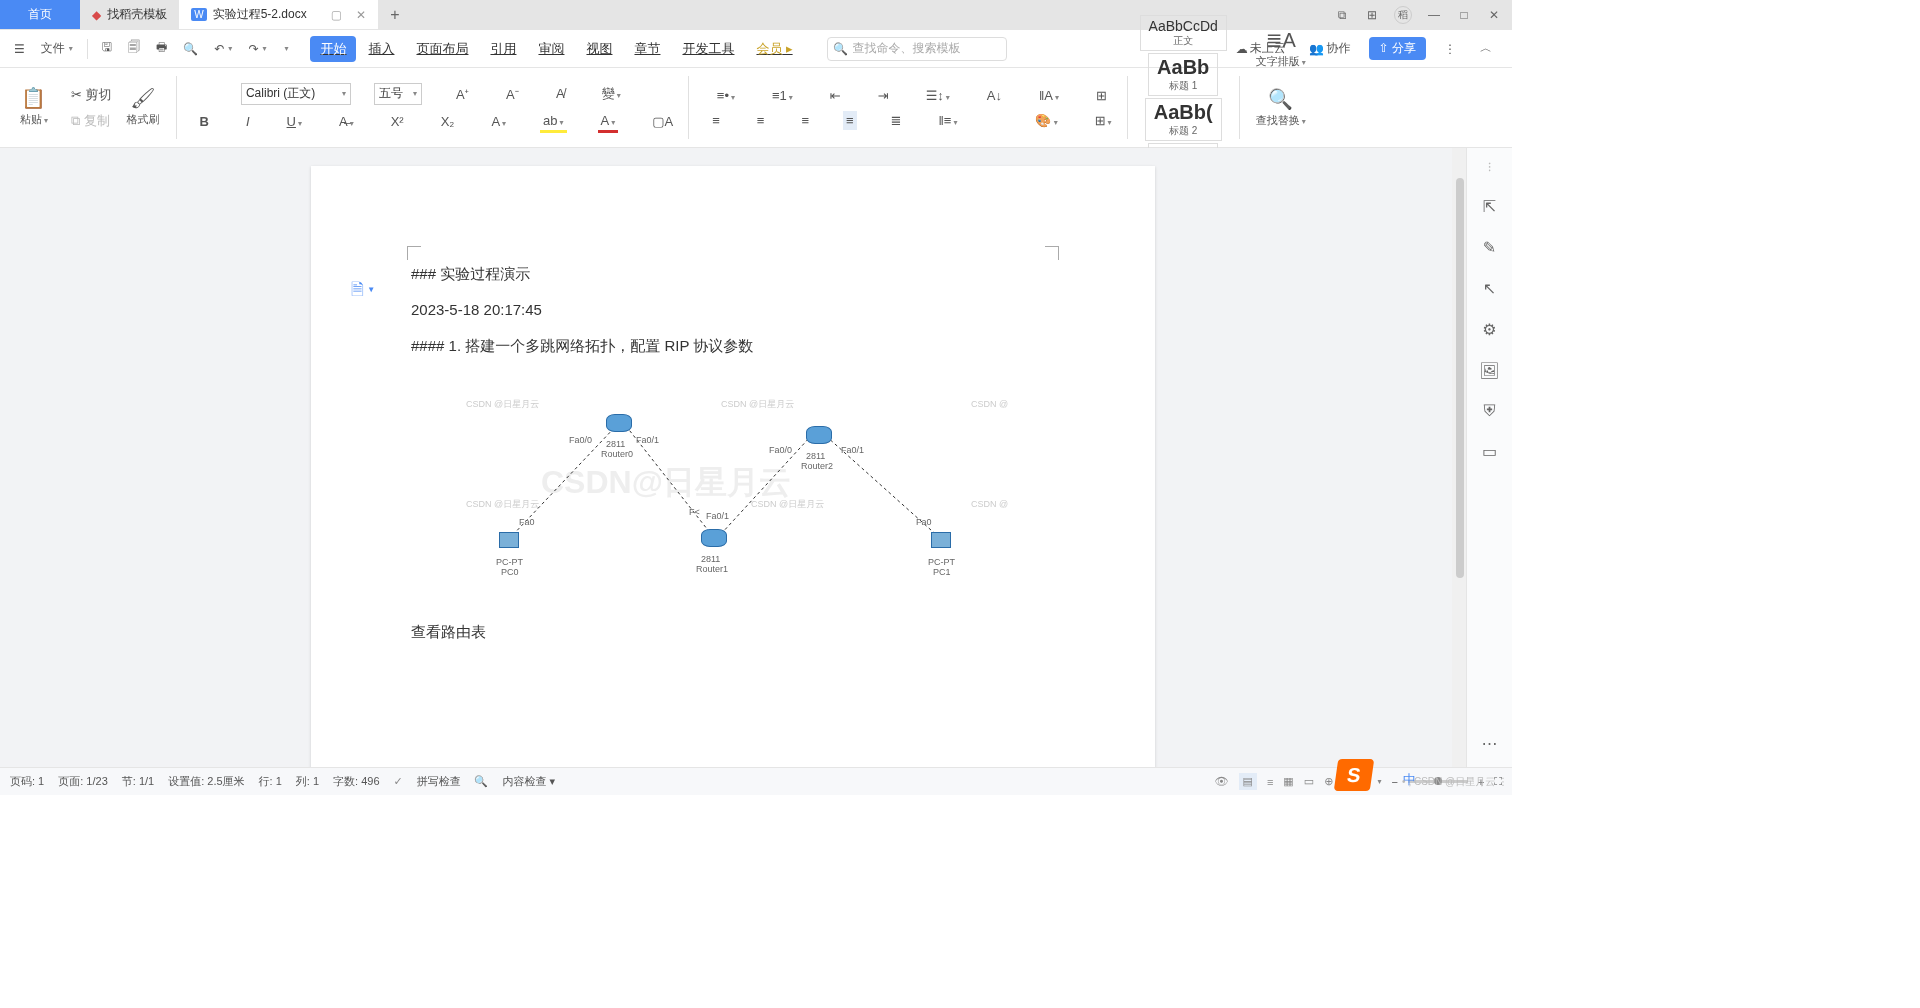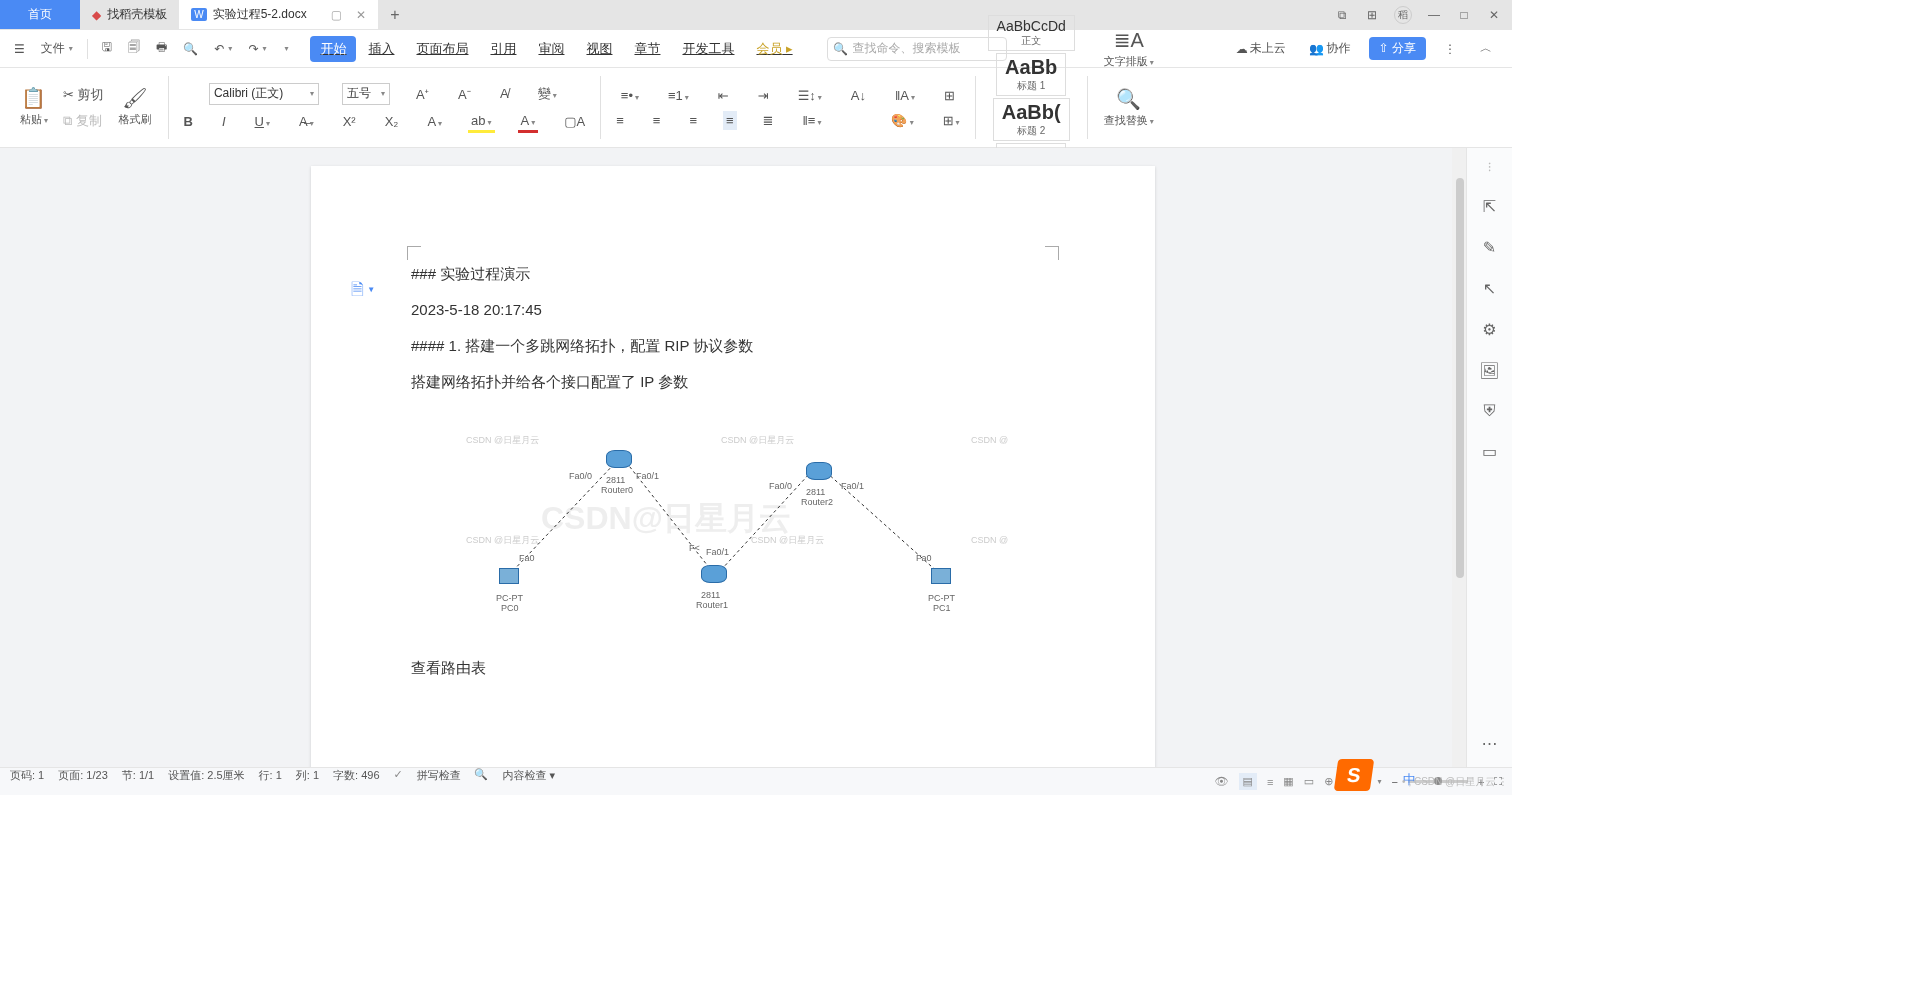--- a/index.html
+++ b/index.html
@@ -21,21 +21,21 @@
 .searchbox{margin-left:20px;flex:1;max-width:180px;height:24px;border:1px solid #ddd;border-radius:4px;display:flex;align-items:center;padding:0 6px;color:#aaa;gap:4px;}
 .rightq{margin-left:auto;display:flex;align-items:center;gap:12px;color:#555;padding-right:6px;}
 .sharebtn{background:#4a8af4;color:#fff;padding:3px 10px;border-radius:4px;font-size:12px;}
 .ribbon{height:80px;display:flex;align-items:stretch;border-bottom:1px solid #e5e5e5;padding:4px 8px;gap:0;}
 .rgroup{display:flex;flex-direction:column;justify-content:center;align-items:center;padding:0 8px;position:relative;}
 .rgroup.row{gap:4px;}
 .rsep{width:1px;background:#e0e0e0;margin:4px 4px;}
 .bigbtn{display:flex;flex-direction:column;align-items:center;gap:2px;font-size:11px;color:#555;padding:2px 4px;}
 .bigbtn .ico{font-size:20px;}
 .smallrow{display:flex;gap:23px;align-items:center;}
-.sbtn{padding:2px 3px;color:#555;font-size:13px;}
+.sbtn{padding:2px 3px;color:#555;font-size:13px;margin-left:8px;}
 .fontbox{border:1px solid #ccc;height:22px;padding:0 4px;display:flex;align-items:center;font-size:12px;min-width:110px;}
 .sizebox{border:1px solid #ccc;height:22px;padding:0 4px;display:flex;align-items:center;font-size:12px;min-width:48px;}
 .stylecard{border:1px solid #ddd;padding:2px 8px;text-align:center;font-size:10px;color:#666;min-width:70px;}
 .stylecard .prev{font-size:14px;color:#333;}
 .stylecard.big .prev{font-size:20px;font-weight:bold;}
 .docarea{position:absolute;top:148px;left:0;right:46px;bottom:28px;background:#f2f3f5;overflow:hidden;}
 .page{width:844px;background:#fff;margin:18px auto 0;min-height:900px;box-shadow:0 1px 3px rgba(0,0,0,.15);padding:90px 100px 40px;position:relative;font-family:"Times New Roman","SimSun",serif;font-size:15px;color:#333;line-height:2.4;}
 .page p{margin:0;}
 .corner-tl{position:absolute;top:80px;left:96px;width:14px;height:14px;border-left:1px solid #aaa;border-top:1px solid #aaa;}
 .corner-tr{position:absolute;top:80px;right:96px;width:14px;height:14px;border-right:1px solid #aaa;border-top:1px solid #aaa;}
@@ -44,21 +44,21 @@
 .router{position:absolute;width:26px;height:18px;background:#5aa0d8;border-radius:9px/6px;border:1px solid #2a6ca8;}
 .pc{position:absolute;width:20px;height:16px;background:#7ab0d8;border:1px solid #2a6ca8;}
 .lbl{position:absolute;font-size:9px;white-space:nowrap;}
 .wm{position:absolute;color:#ccc;font-size:9px;}
 .wmbig{position:absolute;color:#eee;font-size:32px;font-weight:bold;left:130px;top:60px;}
 svg.netlines{position:absolute;top:0;left:0;}
 .rightpanel{position:absolute;right:0;top:148px;bottom:28px;width:46px;background:#fafbfc;border-left:1px solid #e5e5e5;display:flex;flex-direction:column;align-items:center;padding-top:10px;gap:22px;color:#666;}
 .rightpanel .ico{font-size:16px;}
 .vscroll{position:absolute;right:46px;top:148px;bottom:28px;width:14px;background:#f0f0f0;}
 .vthumb{position:absolute;right:2px;top:30px;width:8px;height:400px;background:#ccc;border-radius:4px;}
-.statusbar{position:absolute;bottom:0;left:0;right:0;height:28px;background:#f7f8fa;border-top:1px solid #e5e5e5;display:flex;padding:0 10px;gap:14px;font-size:11px;color:#555;}
+.statusbar{position:absolute;bottom:0;left:0;right:0;height:28px;background:#f7f8fa;border-top:1px solid #e5e5e5;display:flex;align-items:center;padding:0 10px;gap:14px;font-size:11px;color:#555;}
 .statusbar .rstat{margin-left:auto;display:flex;align-items:center;gap:10px;}
 .sicon{color:#888;}
 .orange-s{position:absolute;right:140px;bottom:4px;width:36px;height:32px;background:#ff6a00;color:#fff;font-weight:bold;font-size:20px;display:flex;align-items:center;justify-content:center;transform:skewX(-8deg);border-radius:4px;}
 .dropdown-arrow{font-size:8px;color:#888;margin-left:2px;}
 </style>
 </head>
 <body>
 
 <div class="titlebar">
   <div class="tab home">首页</div>
@@ -237,21 +237,20 @@
 </div>
 
 <div class="docarea">
   <div class="page">
     <div class="corner-tl"></div>
     <div class="corner-tr"></div>
     <div class="docicon">🗎 ▾</div>
     <p>###  实验过程演示</p>
     <p>2023-5-18 20:17:45</p>
     <p>#### 1.   搭建一个多跳网络拓扑，配置 RIP 协议参数</p>
-    <p>搭建网络拓扑并给各个接口配置了 IP 参数</p>
     <div class="netimg">
       <div class="wmbig">CSDN@日星月云</div>
       <div class="wm" style="left:55px;top:10px;">CSDN @日星月云</div>
       <div class="wm" style="left:310px;top:10px;">CSDN @日星月云</div>
       <div class="wm" style="left:560px;top:10px;">CSDN @</div>
       <div class="wm" style="left:55px;top:110px;">CSDN @日星月云</div>
       <div class="wm" style="left:340px;top:110px;">CSDN @日星月云</div>
       <div class="wm" style="left:560px;top:110px;">CSDN @</div>
       <svg class="netlines" width="640" height="200">
         <line x1="98" y1="155" x2="205" y2="42" stroke="#333" stroke-dasharray="3,3"></line>

